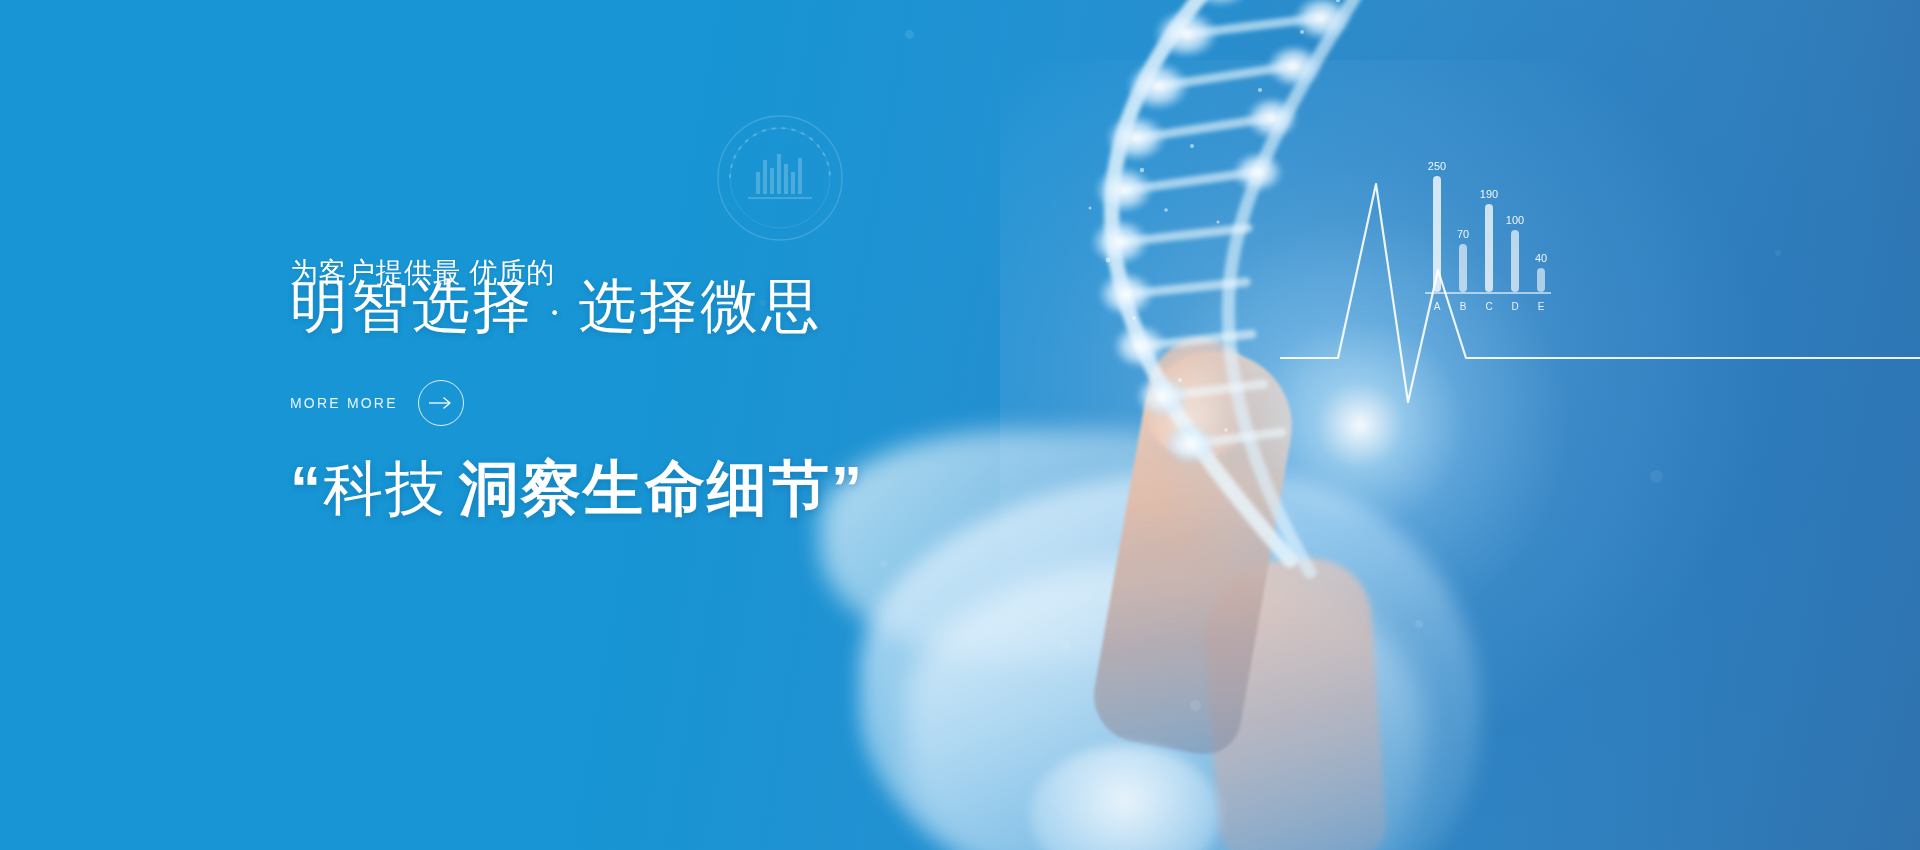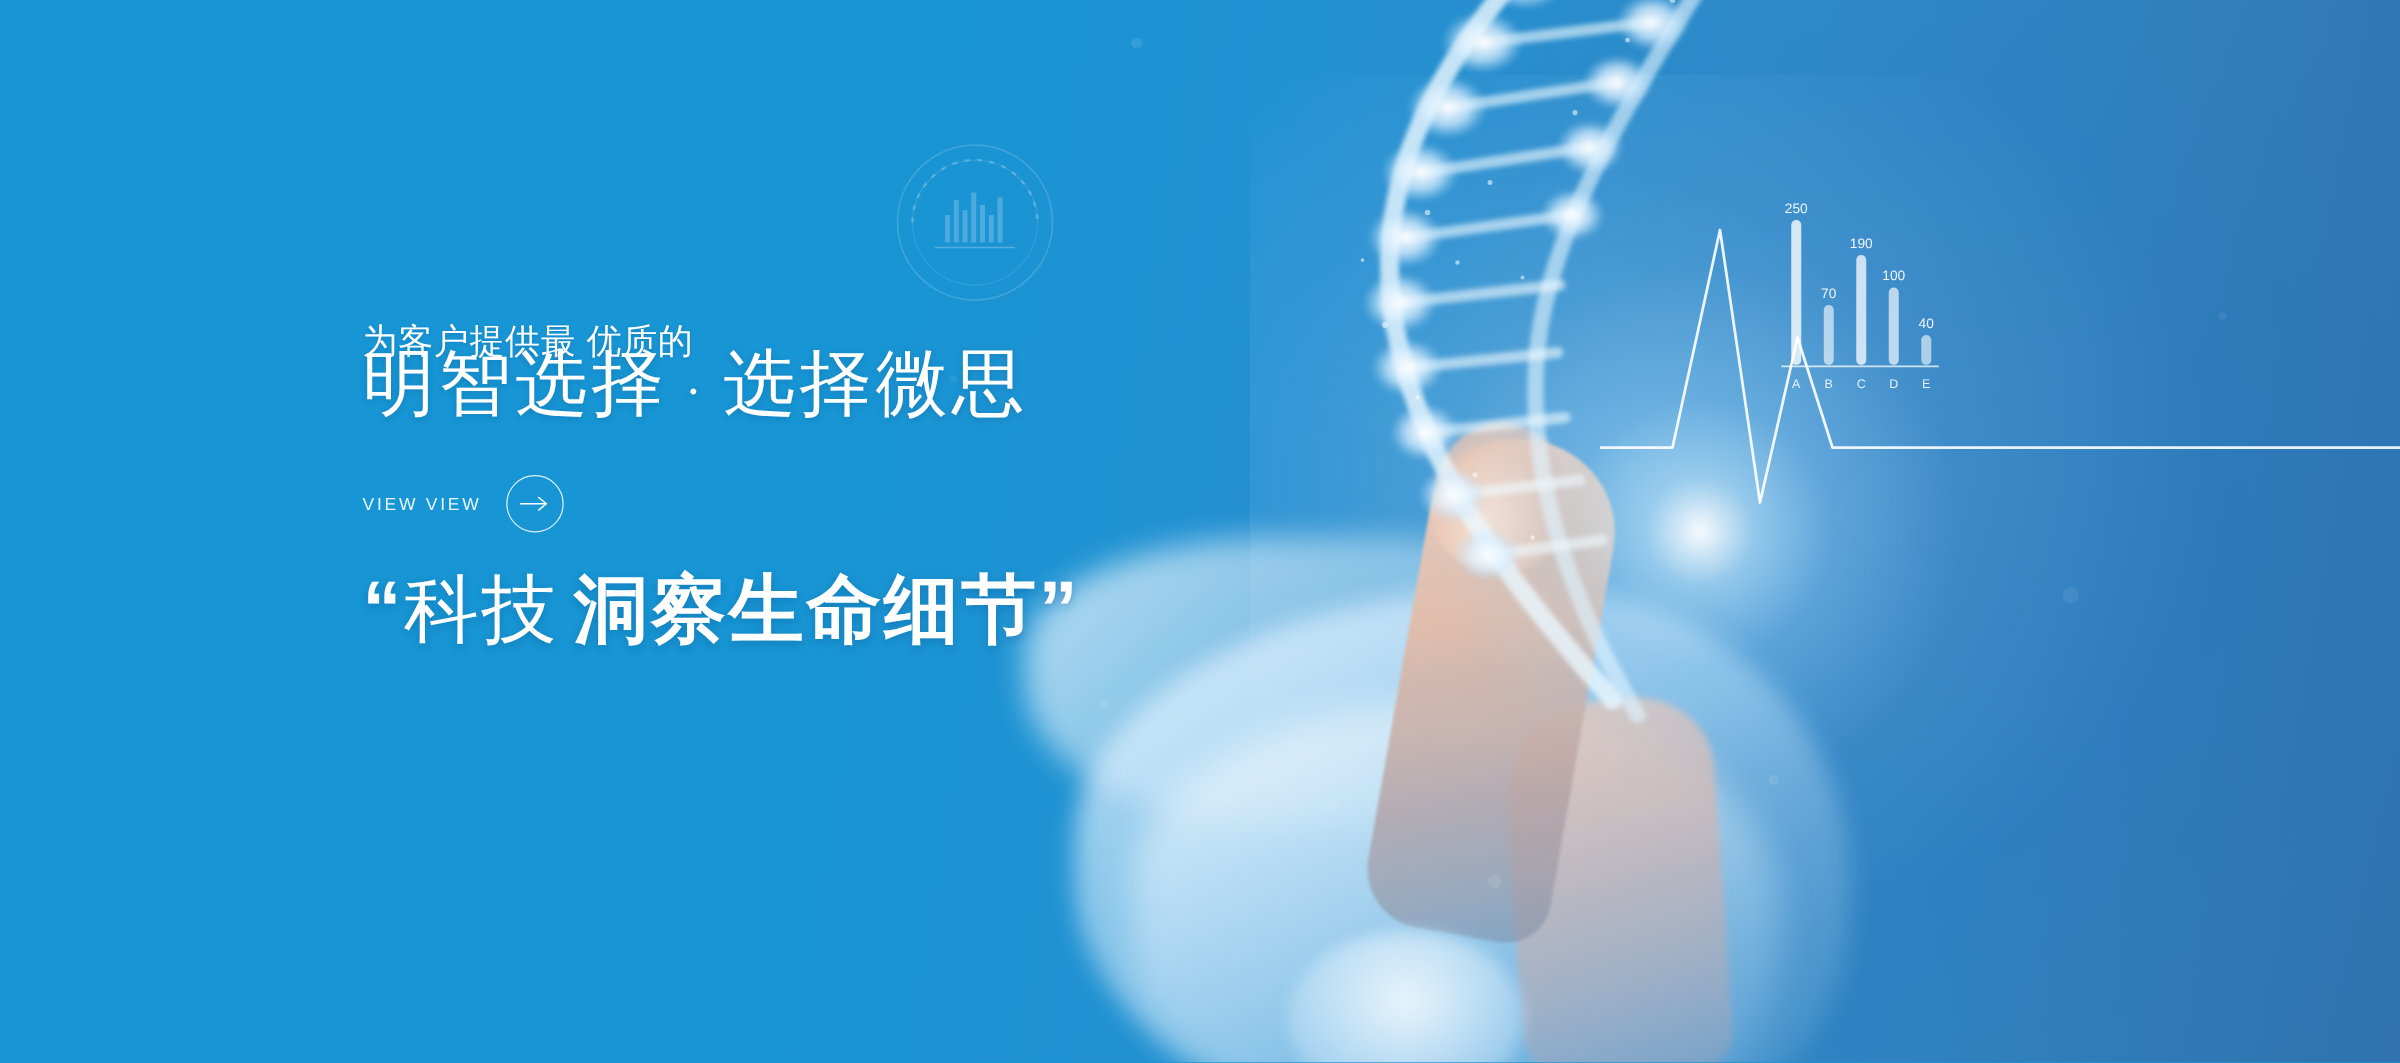--- a/index.html
+++ b/index.html
@@ -277,21 +277,21 @@
 
     <div class="subtitle">
       <div>为客户提供最 优质的</div>
     </div>
 
     <div class="headline">
       <span>明智选择</span><span class="sep">·</span><span>选择微思</span>
     </div>
 
     <div class="viewmore">
-      <span class="viewmore-label">VIEW VIEW</span>
+      <span class="viewmore-label">MORE MORE</span>
       <span class="arrow-circle">
         <svg class="arrow-svg" viewBox="0 0 26 14">
           <line x1="1" y1="7" x2="22" y2="7" stroke="#ffffff" stroke-width="1.3"></line>
           <polyline points="16,2 22,7 16,12" fill="none" stroke="#ffffff" stroke-width="1.3" stroke-linejoin="round" stroke-linecap="round"></polyline>
         </svg>
       </span>
     </div>
 
     <div class="quote"><span class="mark">“</span><span class="strong">科技</span><span class="light">洞察生命细节</span><span class="mark">”</span></div>
 

